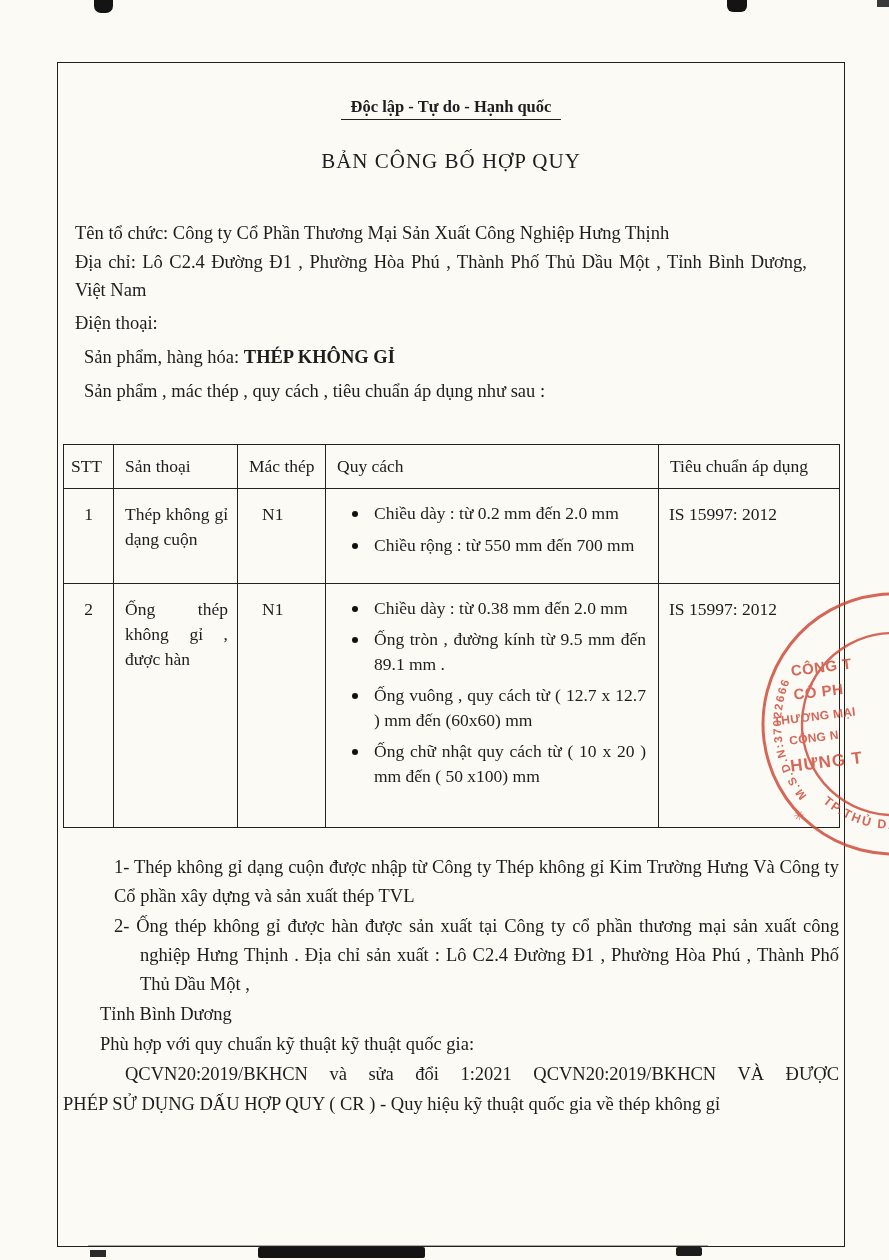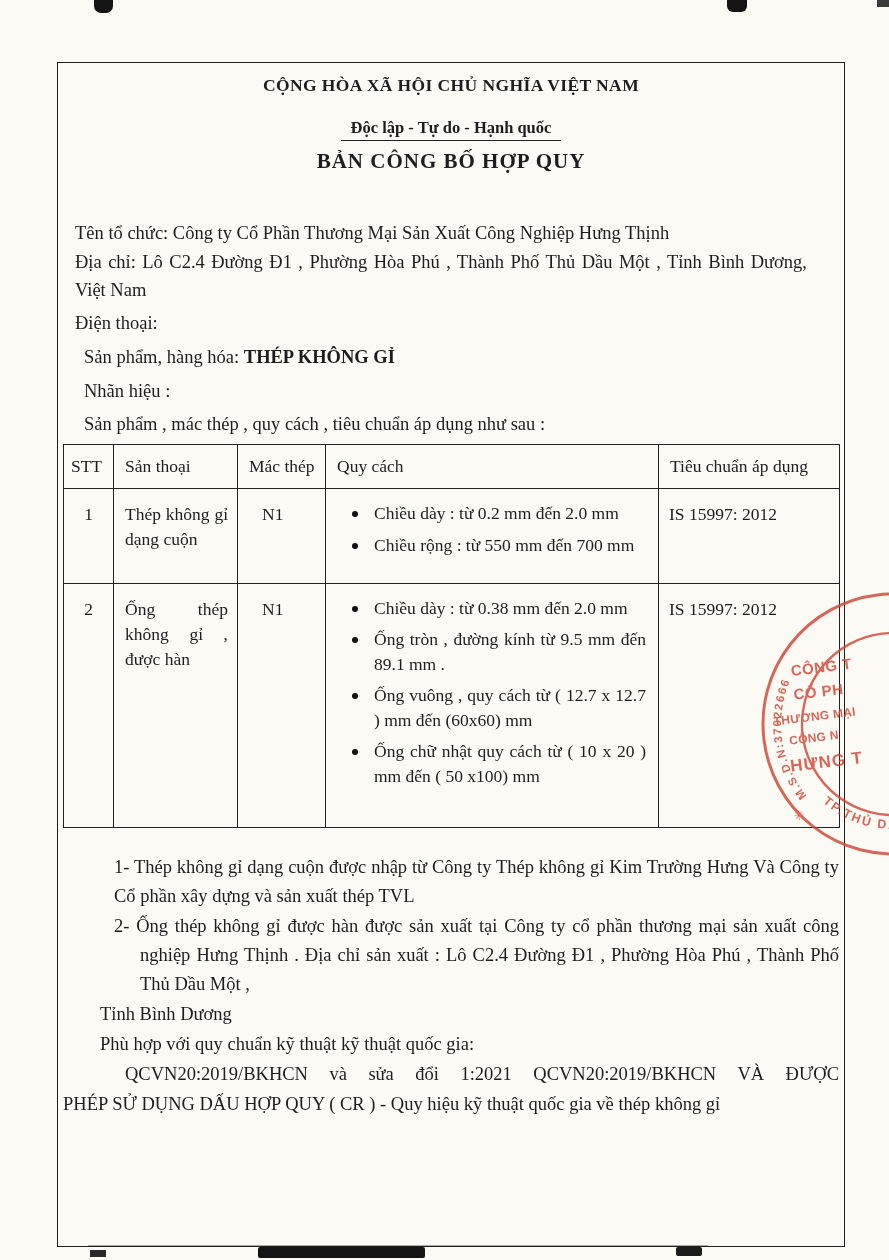--- a/index.html
+++ b/index.html
@@ -25,21 +25,21 @@
     position:absolute; left:57px; top:62px; width:786px; height:1183px;
     border:1.6px solid #202020;
   }
 
   .nat-header { position:absolute; top:12px; left:0; right:0; text-align:center; }
   .nat-title  { font-weight:bold; font-size:17.5px; letter-spacing:.4px; }
   .nat-motto  { display:inline-block; margin-top:4px; font-weight:bold; font-size:16.5px;
                 padding:0 10px 2px 10px; border-bottom:1.6px solid #202020; }
 
   .doc-title  { position:absolute; top:86px; left:0; right:0; text-align:center;
-                font-weight:bold; font-size:21px; letter-spacing:1px; }
+                font-weight:normal; font-size:21px; letter-spacing:1px; }
   .doc-number { position:absolute; top:126px; left:0; right:0; text-align:center; font-size:18px; }
 
   .info { position:absolute; top:156px; left:17px; width:732px; font-size:18.5px; line-height:28.5px; }
   .info p { margin:0; }
   .info .mt4 { margin-top:4px; }
   .info .mt5 { margin-top:5px; }
   .info .mt6 { margin-top:6px; }
   .info .ind { margin-left:9px; }
 
   
@@ -91,33 +91,31 @@
   <div class="artifact a-top-right"></div>
   <div class="artifact a-top-corner"></div>
   <div class="artifact a-bottom-line"></div>
   <div class="artifact a-bottom-bar"></div>
   <div class="artifact a-bottom-left"></div>
   <div class="artifact a-bottom-mid"></div>
 
   <div class="frame">
 
     <div class="nat-header">
-      <div class="nat-title">CỘNG HÒA XÃ HỘI CHỦ NGHĨA VIỆT NAM</div>
       <br>
       <span class="nat-motto">Độc lập - Tự do - Hạnh quốc</span>
     </div>
 
     <div class="doc-title">BẢN CÔNG BỐ HỢP QUY</div>
 
     <div class="info">
       <p>Tên tổ chức: Công ty Cổ Phần Thương Mại Sản Xuất Công Nghiệp Hưng Thịnh</p>
       <p class="just">Địa chỉ: Lô C2.4 Đường Đ1 , Phường Hòa Phú , Thành Phố Thủ Dầu Một , Tỉnh Bình Dương, Việt Nam</p>
       <p class="mt4">Điện thoại:</p>
       <p class="ind mt6"><span>Sản phẩm, hàng hóa: </span><b>THÉP KHÔNG GỈ</b></p>
-      <p class="ind mt5">Nhãn hiệu :</p>
       <p class="ind mt5">Sản phẩm , mác thép , quy cách , tiêu chuẩn áp dụng như sau :</p>
     </div>
 
     <table class="spec-table">
       <colgroup>
         <col style="width:50px">
           <col style="width:124px">
           <col style="width:88px">
           <col style="width:333px">
           <col style="width:181px">

